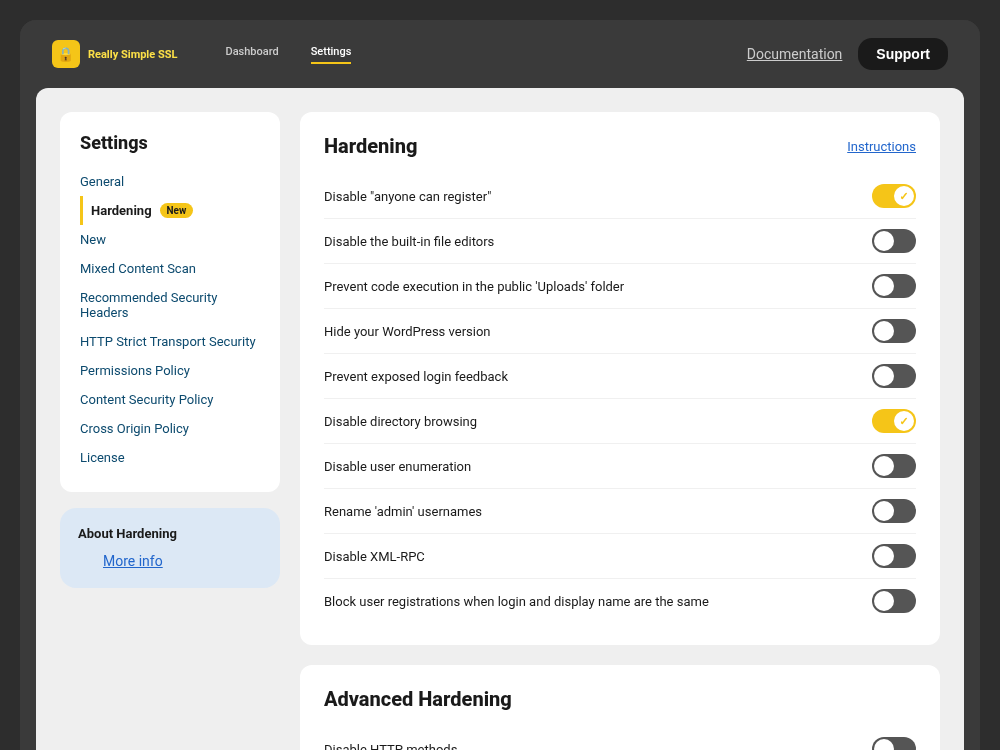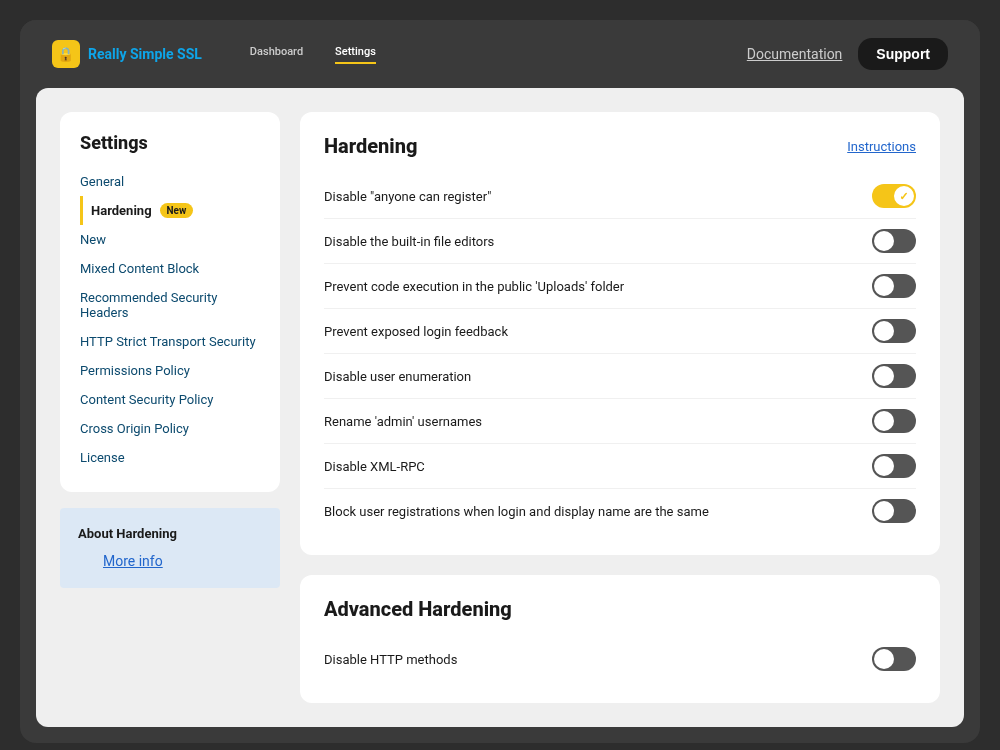--- a/index.html
+++ b/index.html
@@ -38,22 +38,22 @@
       width: 28px;
       height: 28px;
       background: #f5c518;
       border-radius: 6px;
       display: flex;
       align-items: center;
       justify-content: center;
       font-size: 14px;
     }
     .logo-text {
-      color: #0ea5e9;
-      font-size: 14px;
+      color: #fde047;
+      font-size: 11px;
       font-weight: 700;
     }
     .nav-tabs {
       display: flex;
       gap: 32px;
       flex: 1;
     }
     .nav-tab {
       color: #cccccc;
       font-size: 11px;
@@ -134,21 +134,21 @@
     .new-badge {
       background: #f5c518;
       color: #1a1a1a;
       font-size: 10px;
       font-weight: 700;
       padding: 2px 7px;
       border-radius: 10px;
     }
     .about-card {
       background: #dce8f5;
-      border-radius: 4px;
+      border-radius: 16px;
       padding: 18px;
     }
     .about-title {
       font-size: 13px;
       font-weight: 700;
       color: #1a1a1a;
       margin-bottom: 10px;
     }
     .about-text {
       font-size: 12px;
@@ -276,21 +276,21 @@
     <div class="sidebar">
       <div class="settings-nav-card">
         <div class="settings-nav-title">Settings</div>
 
         <div class="nav-item">General</div>
         <div class="nav-item active active-bar">
           <span>Hardening</span>
           <span class="new-badge">New</span>
         </div>
         <div class="nav-item">New</div>
-        <div class="nav-item">Mixed Content Block</div>
+        <div class="nav-item">Mixed Content Scan</div>
         <div class="nav-item">Recommended Security Headers</div>
         <div class="nav-item">HTTP Strict Transport Security</div>
         <div class="nav-item">Permissions Policy</div>
         <div class="nav-item">Content Security Policy</div>
         <div class="nav-item">Cross Origin Policy</div>
         <div class="nav-item">License</div>
       </div>
 
       <div class="about-card">
         <div class="about-title">About Hardening</div>
@@ -324,23 +324,39 @@
         </div>
         <div class="setting-row">
           <span class="setting-label">Prevent code execution in the public 'Uploads' folder</span>
           <div class="toggle">
             <div class="toggle-track off">
                 <div class="toggle-thumb"></div>
               </div>
           </div>
         </div>
         <div class="setting-row">
+          <span class="setting-label">Hide your WordPress version</span>
+          <div class="toggle">
+            <div class="toggle-track off">
+                <div class="toggle-thumb"></div>
+              </div>
+          </div>
+        </div>
+        <div class="setting-row">
           <span class="setting-label">Prevent exposed login feedback</span>
           <div class="toggle">
             <div class="toggle-track off">
+                <div class="toggle-thumb"></div>
+              </div>
+          </div>
+        </div>
+        <div class="setting-row">
+          <span class="setting-label">Disable directory browsing</span>
+          <div class="toggle">
+            <div class="toggle-track on">
                 <div class="toggle-thumb"></div>
               </div>
           </div>
         </div>
         <div class="setting-row">
           <span class="setting-label">Disable user enumeration</span>
           <div class="toggle">
             <div class="toggle-track off">
                 <div class="toggle-thumb"></div>
               </div>

